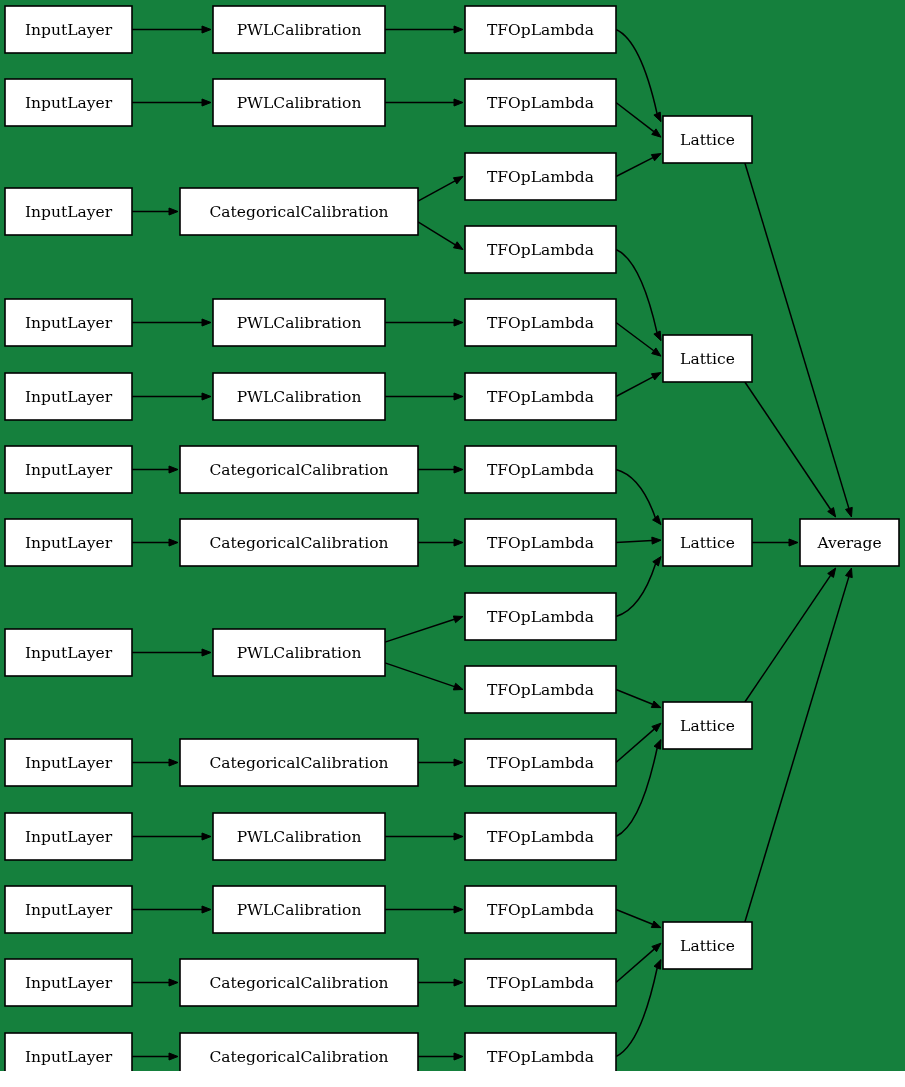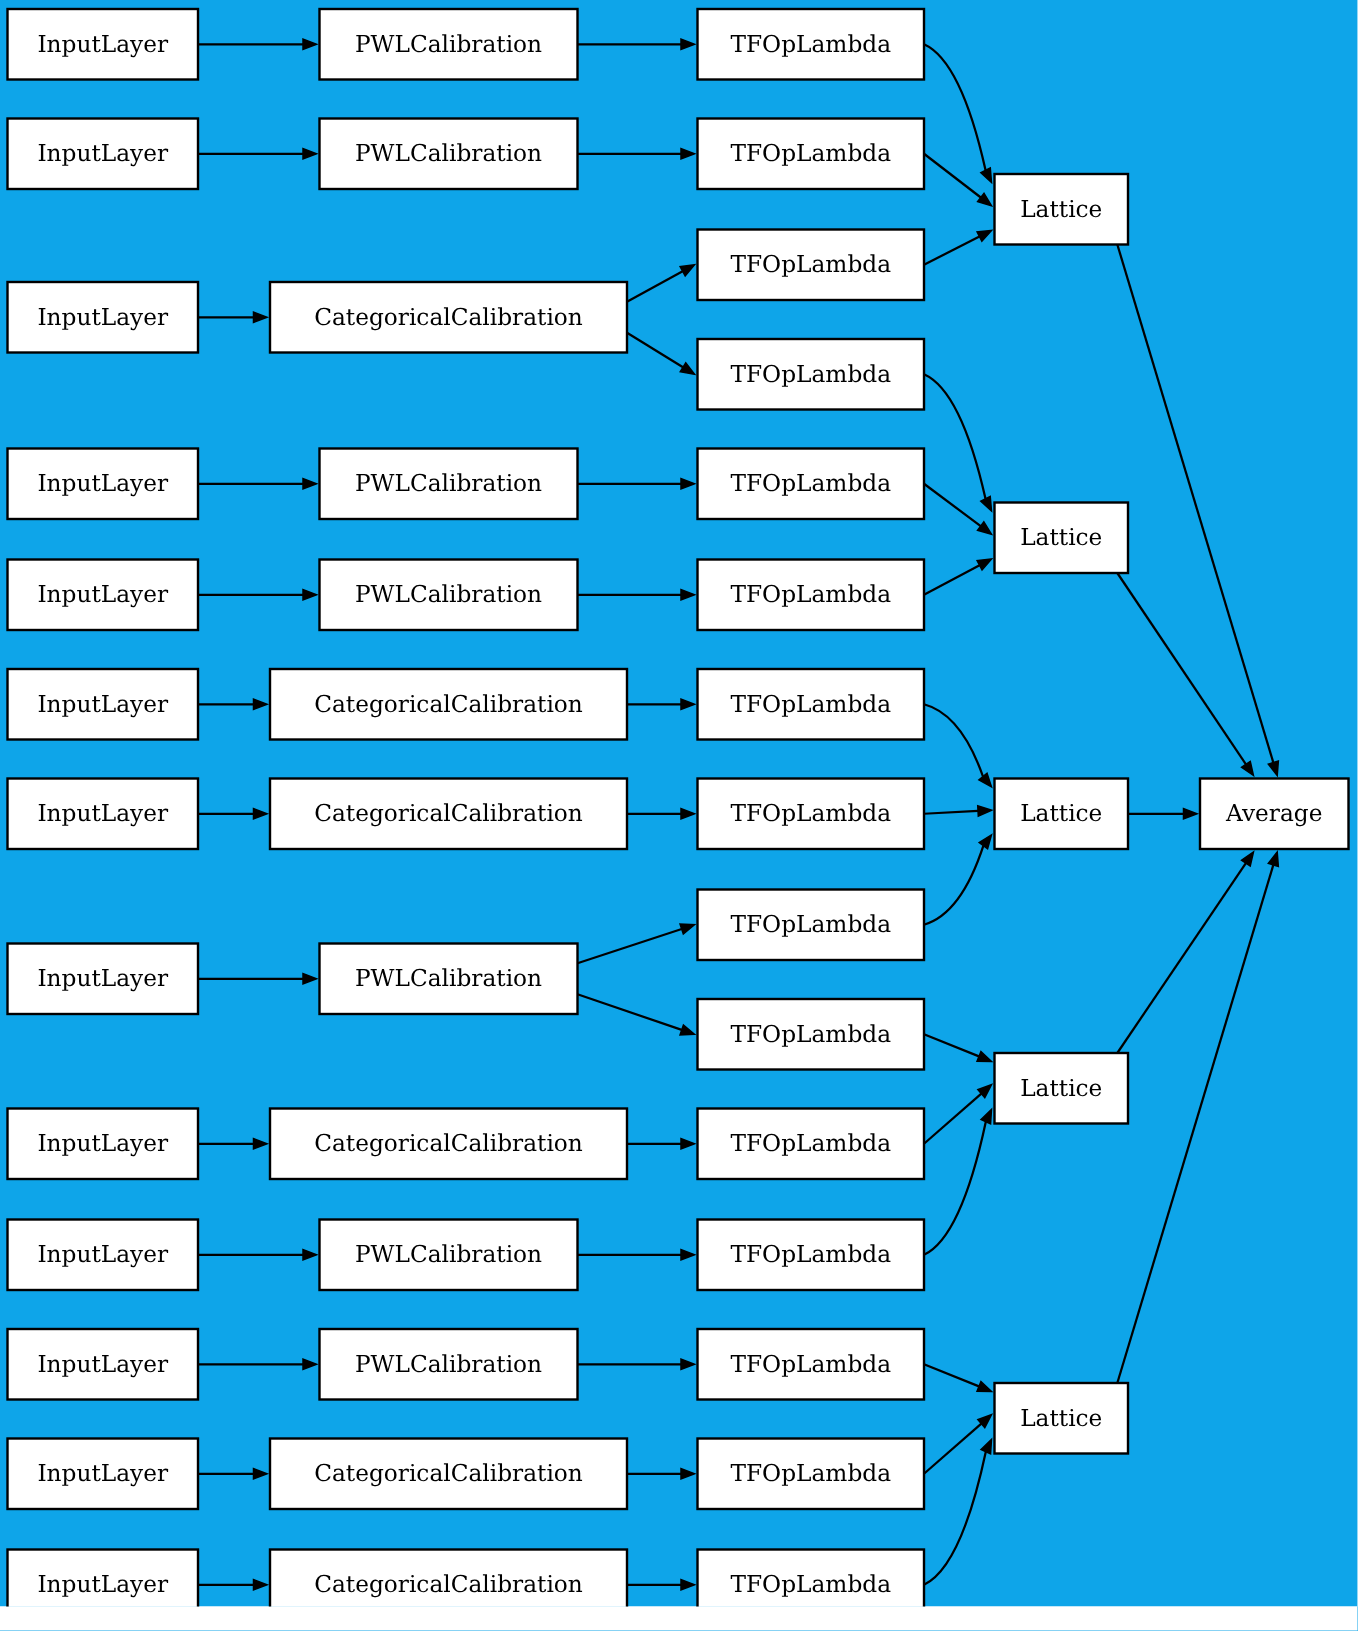--- a/index.html
+++ b/index.html
@@ -4,21 +4,21 @@
 <style>
   html, body {
     margin: 0;
     padding: 0;
     background: #ffffff;
   }
   #diagram-root {
     position: relative;
     width: 905px;
     height: 1071px;
-    background: #0ea5e9;
+    background: #15803d;
     font-family: "DejaVu Serif", "Liberation Serif", serif;
   }
   svg#graph {
     display: block;
     width: 905px;
     height: 1087px;
   }
   .node-box {
     fill: #ffffff;
     stroke: #000000;

